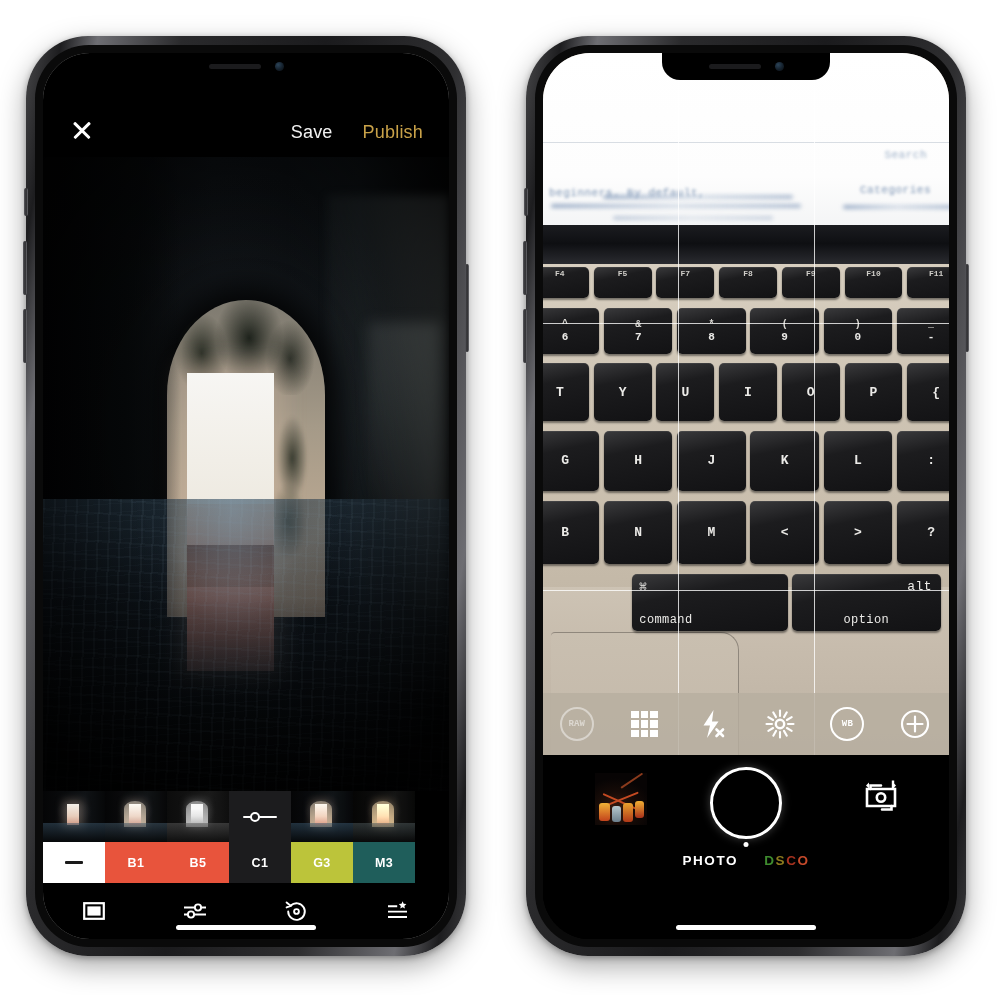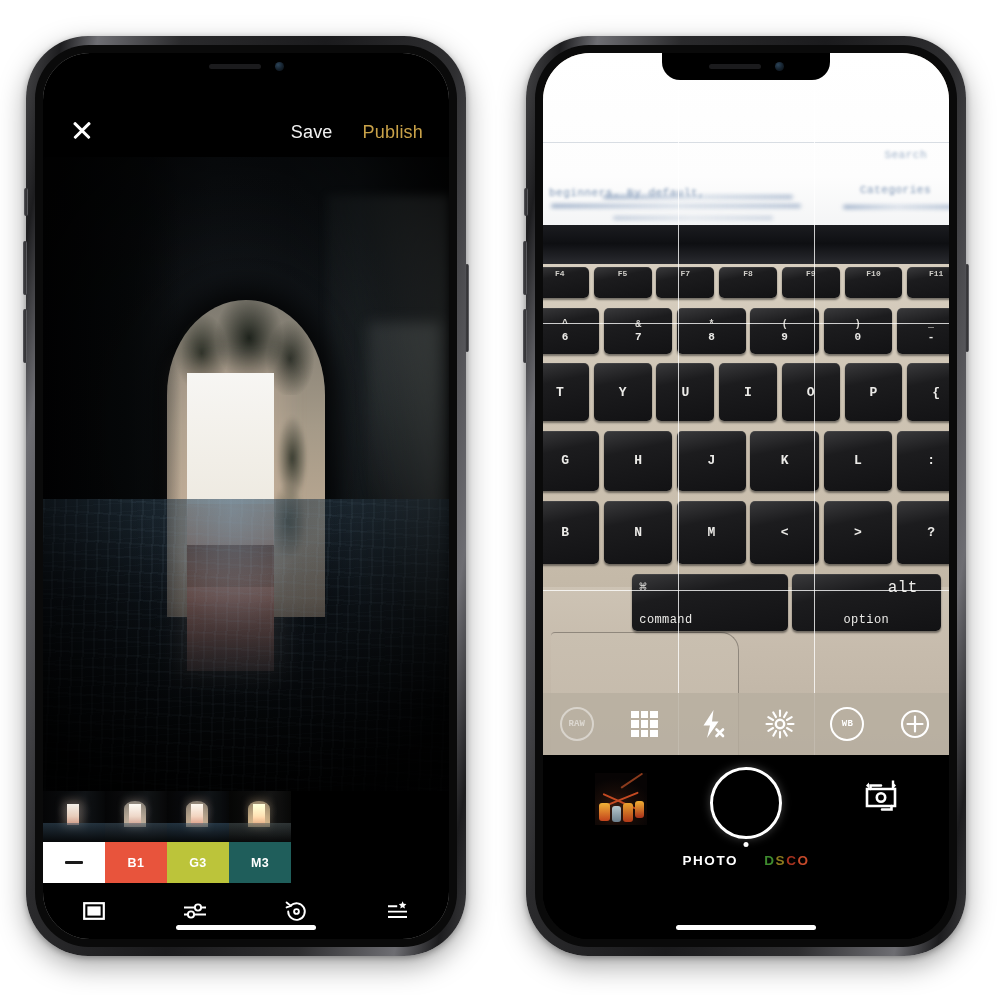--- a/index.html
+++ b/index.html
@@ -244,21 +244,21 @@
     display:flex;align-items:center;justify-content:center;
     position:relative;box-sizing:border-box;
   }
   .key.fn{font-size:8px;color:#cfcdc8;align-items:flex-start;padding-top:2px;}
   .key.num{flex-direction:column;justify-content:center;gap:1px;font-size:11px;}
   .key.num .sym{font-size:10px;color:#dad8d3;}
   .key.wide{flex:1.9 1 0;align-items:flex-end;justify-content:flex-start;padding:0 0 4px 7px;
     font-size:12px;font-weight:normal;letter-spacing:.4px;}
   .key.wide .topglyph{position:absolute;top:5px;left:7px;font-size:13px;}
   .key.wide.opt{align-items:flex-end;justify-content:center;padding:0 0 4px 0;}
-  .key.wide.opt .topglyph{left:auto;right:23px;font-size:16px;}
+  .key.wide.opt .topglyph{left:auto;right:9px;font-size:13px;}
 
   
   .grid-ol{position:absolute;inset:0;pointer-events:none;z-index:12;}
   .grid-ol .gl{position:absolute;background:rgba(255,255,255,.78);}
   .grid-ol .gv{top:0;bottom:0;width:1px;}
   .grid-ol .gh{left:0;right:0;height:1px;}
 
   
   .cam-optbar{
     position:absolute;left:0;right:0;bottom:0;height:62px;z-index:14;
@@ -358,20 +358,39 @@
             </div>
             <div class="fchip">
               <div class="fthumb">
                 <div class="mini" style="filter: grayscale(0.2) brightness(1.05);">
                   <div class="mini-arch"></div>
                   <div class="mini-door"></div>
                   <div class="mini-floor"></div>
                 </div>
               </div>
               <div class="flabel" style="background: rgb(232, 84, 60); color: rgb(255, 255, 255);">B1</div>
+            </div>
+            <div class="fchip">
+              <div class="fthumb">
+                <div class="mini" style="filter: grayscale(1) brightness(1.12) contrast(0.95);">
+                  <div class="mini-arch"></div>
+                  <div class="mini-door"></div>
+                  <div class="mini-floor"></div>
+                </div>
+              </div>
+              <div class="flabel" style="background: rgb(232, 84, 60); color: rgb(255, 255, 255);">B5</div>
+            </div>
+            <div class="fchip selected">
+              <div class="fthumb">
+                <div class="slider-ico">
+                  <span class="bar"></span>
+                  <span class="knob"></span>
+                </div>
+              </div>
+              <div class="flabel" style="background: rgb(28, 28, 30); color: rgb(255, 255, 255);">C1</div>
             </div>
             <div class="fchip">
               <div class="fthumb">
                 <div class="mini" style="filter: saturate(1.1) brightness(1.04);">
                   <div class="mini-arch"></div>
                   <div class="mini-door"></div>
                   <div class="mini-floor"></div>
                 </div>
               </div>
               <div class="flabel" style="background: rgb(188, 196, 58); color: rgb(255, 255, 255);">G3</div>

